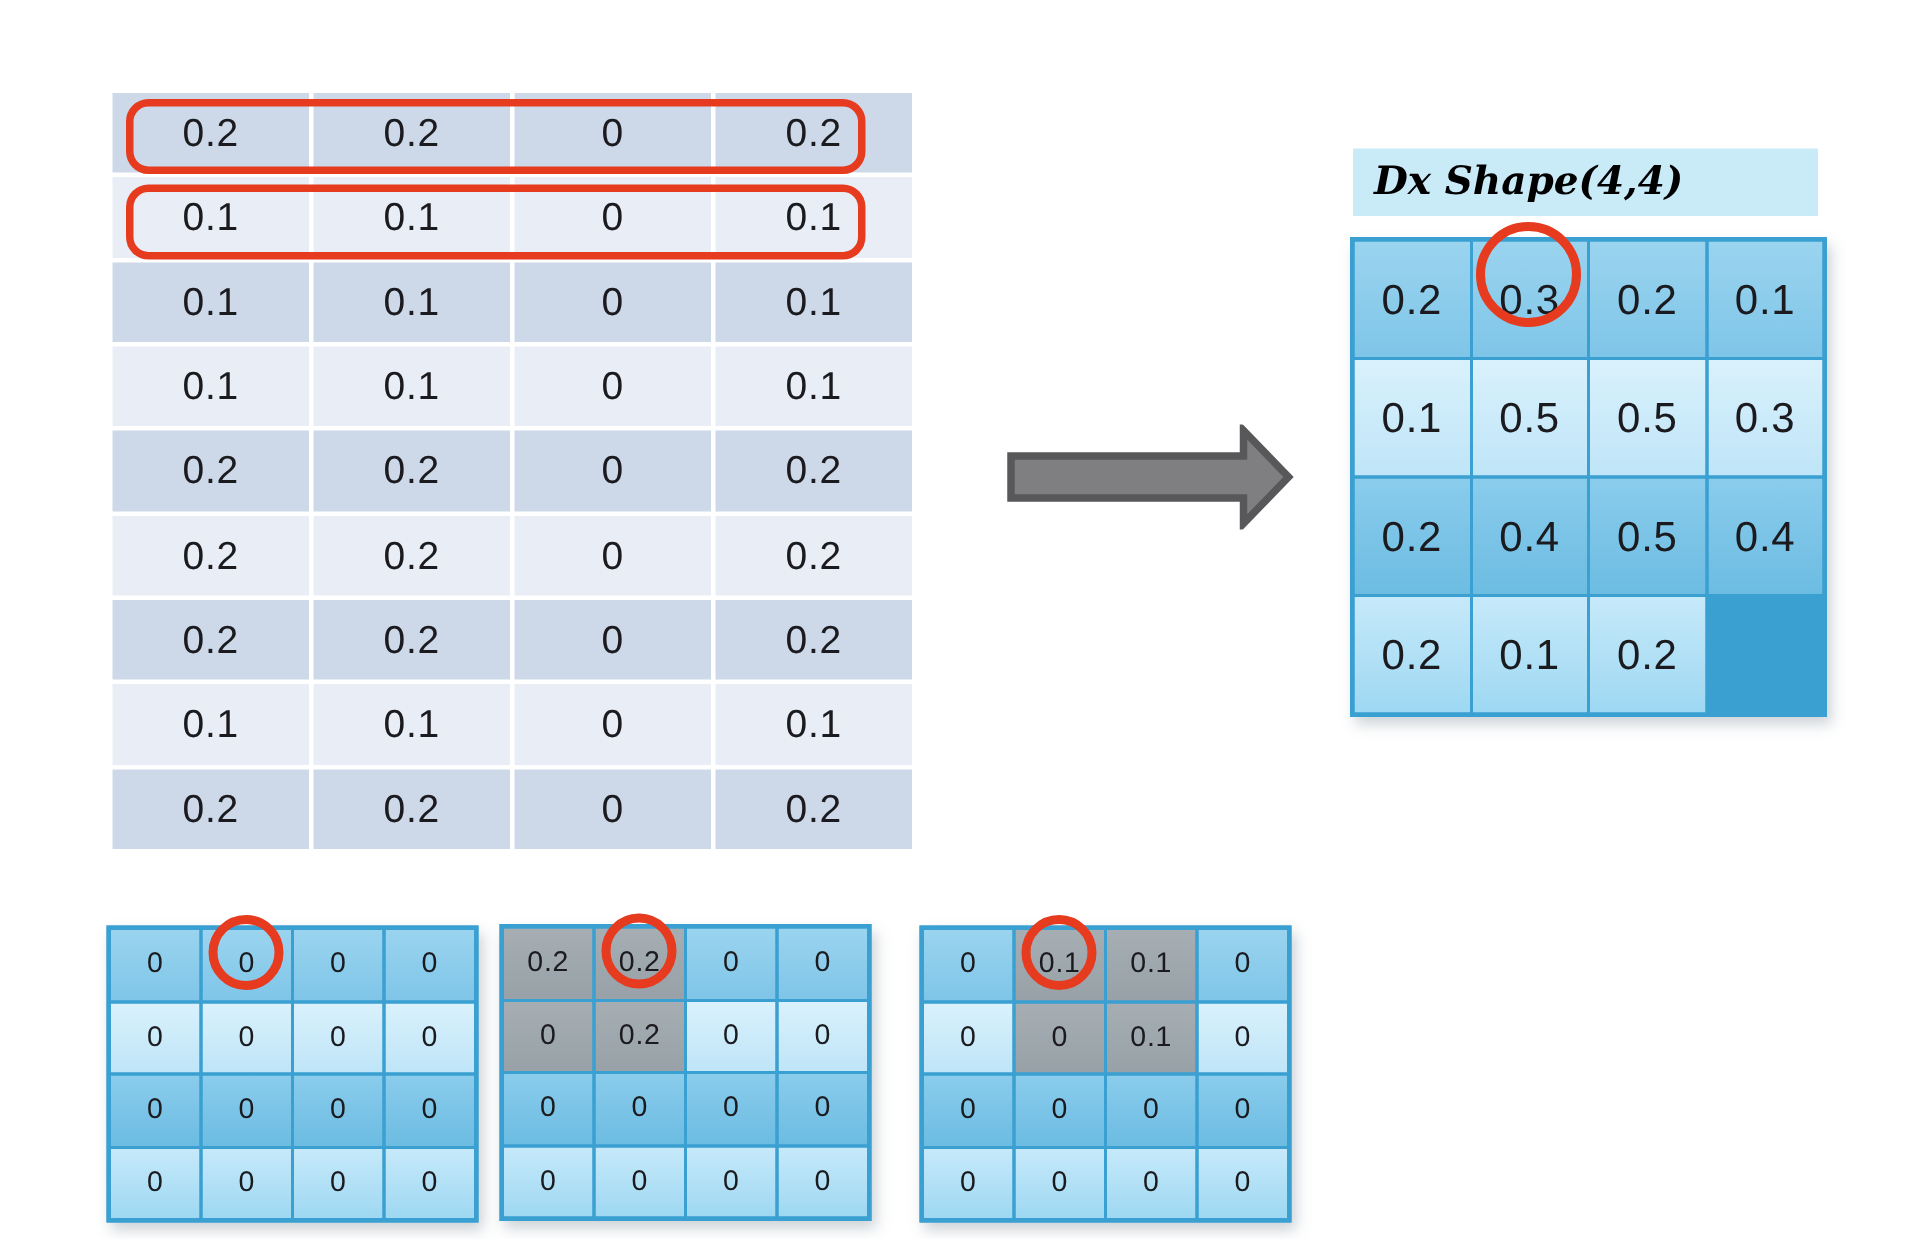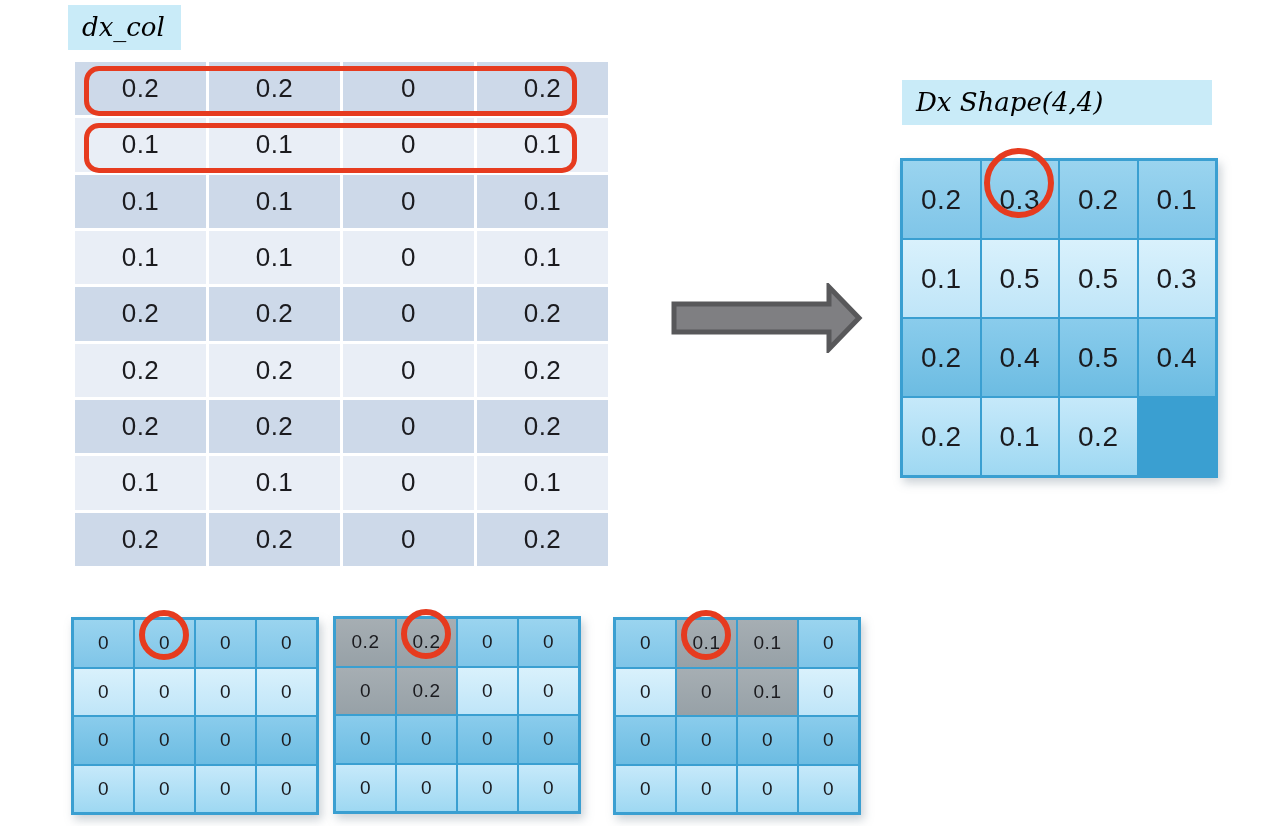--- a/index.html
+++ b/index.html
@@ -8,21 +8,21 @@
     font-family:"Liberation Sans",sans-serif;color:#1b1b1f;overflow:hidden;
   }
   
   .tag{
     position:absolute;background:#c9ebf8;color:#000;
     font-family:"DejaVu Serif","Liberation Serif",serif;
     font-style:italic;font-size:26px;line-height:1;
     padding:9px 16px 10px 14px;white-space:nowrap;
   }
   .tag-dxcol{left:68px;top:5px;}
-  .tag-dxshape{left:902px;top:80px;width:280px;}
+  .tag-dxshape{left:902px;top:99px;width:280px;font-weight:bold;}
   
   .dxcol-table{
     position:absolute;left:75px;top:62px;width:533px;height:504px;
     display:grid;grid-template-columns:repeat(4,1fr);grid-template-rows:repeat(9,1fr);
     gap:3px;background:#ffffff;
   }
   .dxcol-cell{
     display:flex;align-items:center;justify-content:center;
     font-size:26px;letter-spacing:.5px;
   }
@@ -66,21 +66,20 @@
   .red-circle{
     position:absolute;border:6px solid #e63b1f;border-radius:50%;
     box-sizing:border-box;background:transparent;
   }
 </style>
 </head>
 <body>
 
 <div class="stage">
 
-  <div class="tag tag-dxcol">dx_col</div>
 
   <div class="dxcol-table" id="dxcol-table">
       <div class="dxcol-cell row-dark">0.2</div>
       <div class="dxcol-cell row-dark">0.2</div>
       <div class="dxcol-cell row-dark">0</div>
       <div class="dxcol-cell row-dark">0.2</div>
       <div class="dxcol-cell row-light">0.1</div>
       <div class="dxcol-cell row-light">0.1</div>
       <div class="dxcol-cell row-light">0</div>
       <div class="dxcol-cell row-light">0.1</div>

